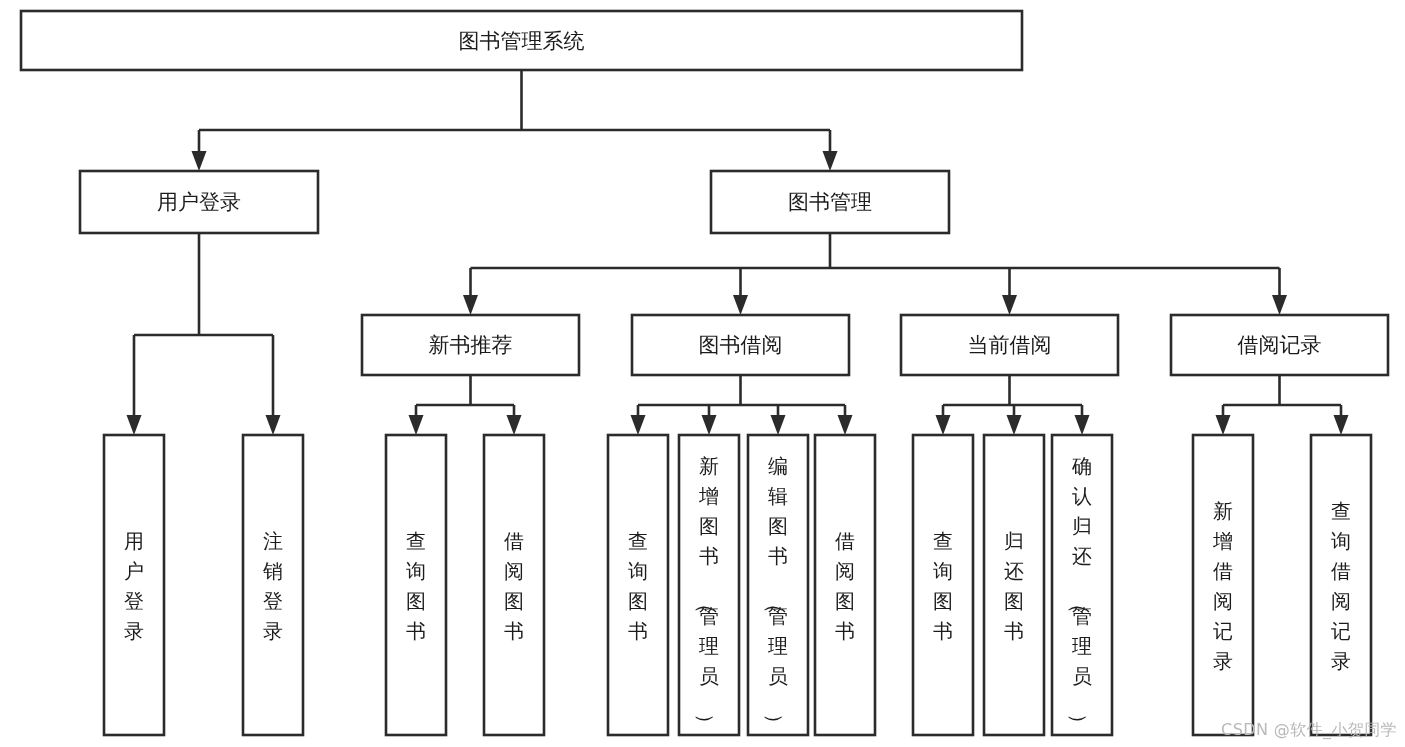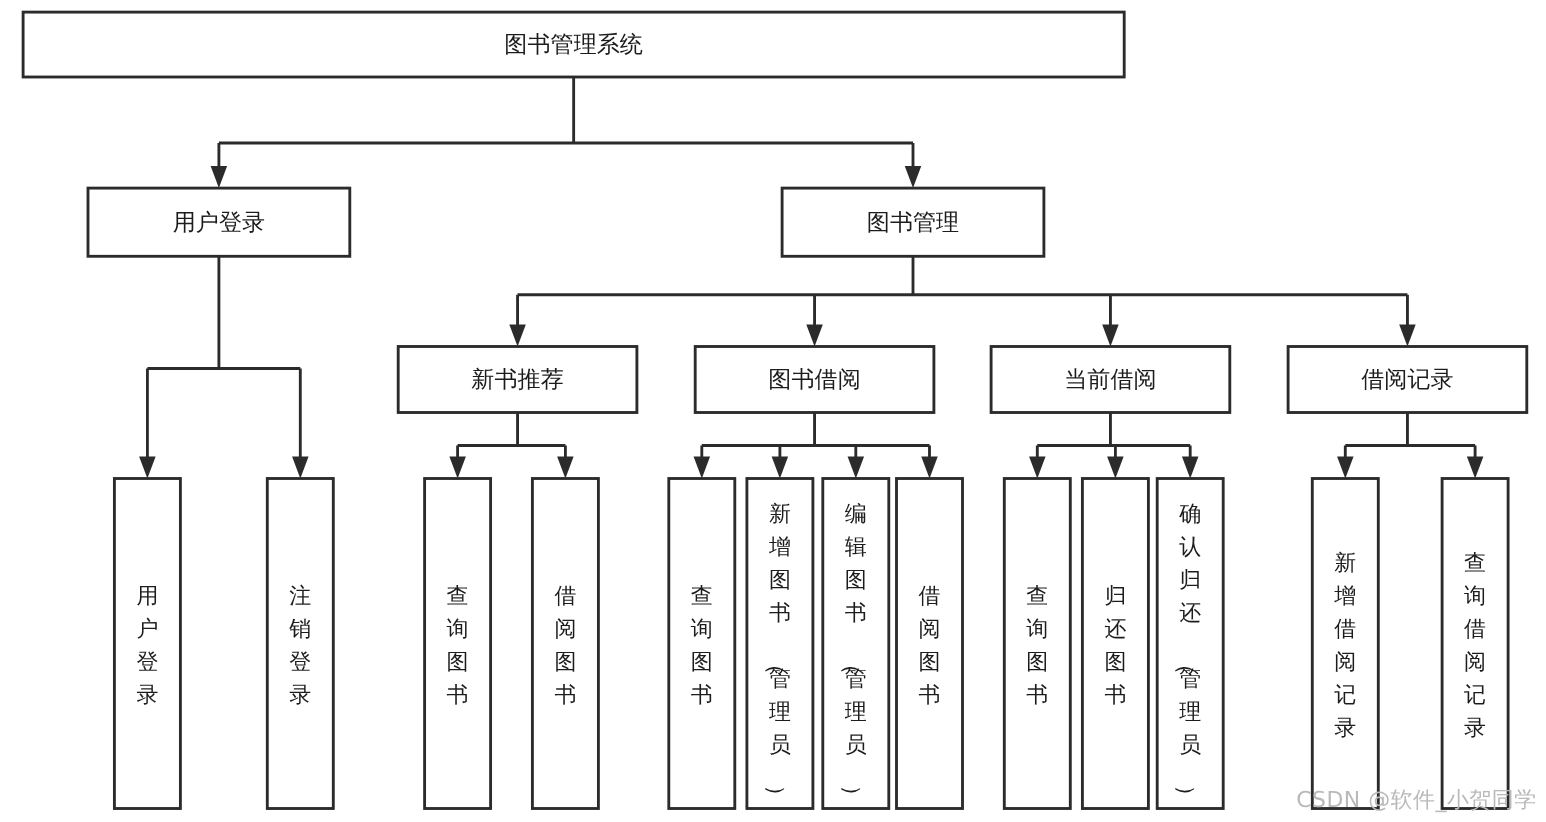--- a/index.html
+++ b/index.html
@@ -53,21 +53,21 @@
     font-family: "DejaVu Sans", "Liberation Sans", sans-serif;
     font-size: 20px;
     fill: #1c1c1c;
     text-anchor: middle;
   }
   .watermark {
     position: absolute;
     right: 8px;
     bottom: 6px;
     font-family: "DejaVu Sans", "Liberation Sans", sans-serif;
-    font-size: 20px;
+    font-size: 16px;
     color: #b9b9b9;
     letter-spacing: 0.4px;
     white-space: nowrap;
     user-select: none;
   }
 </style>
 </head>
 <body>
 
 <div id="diagram-root">

